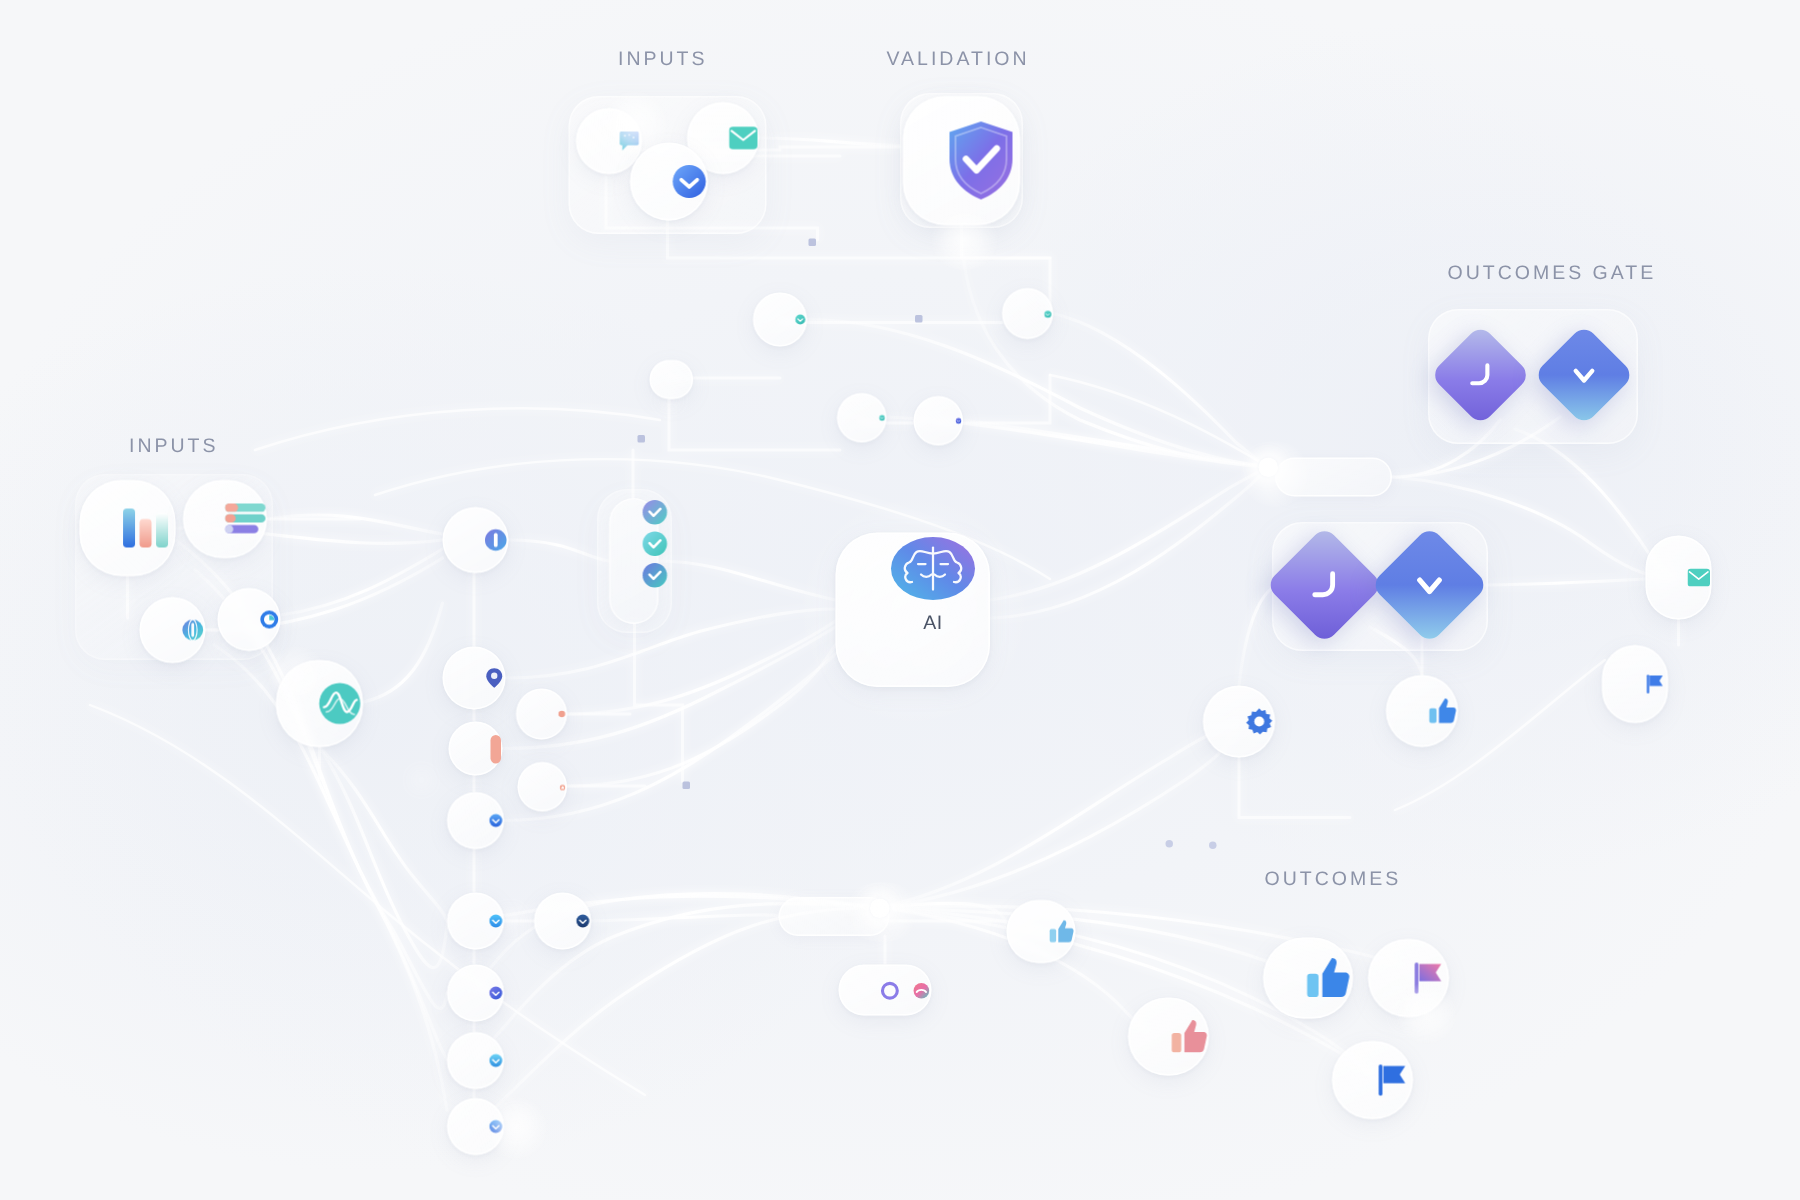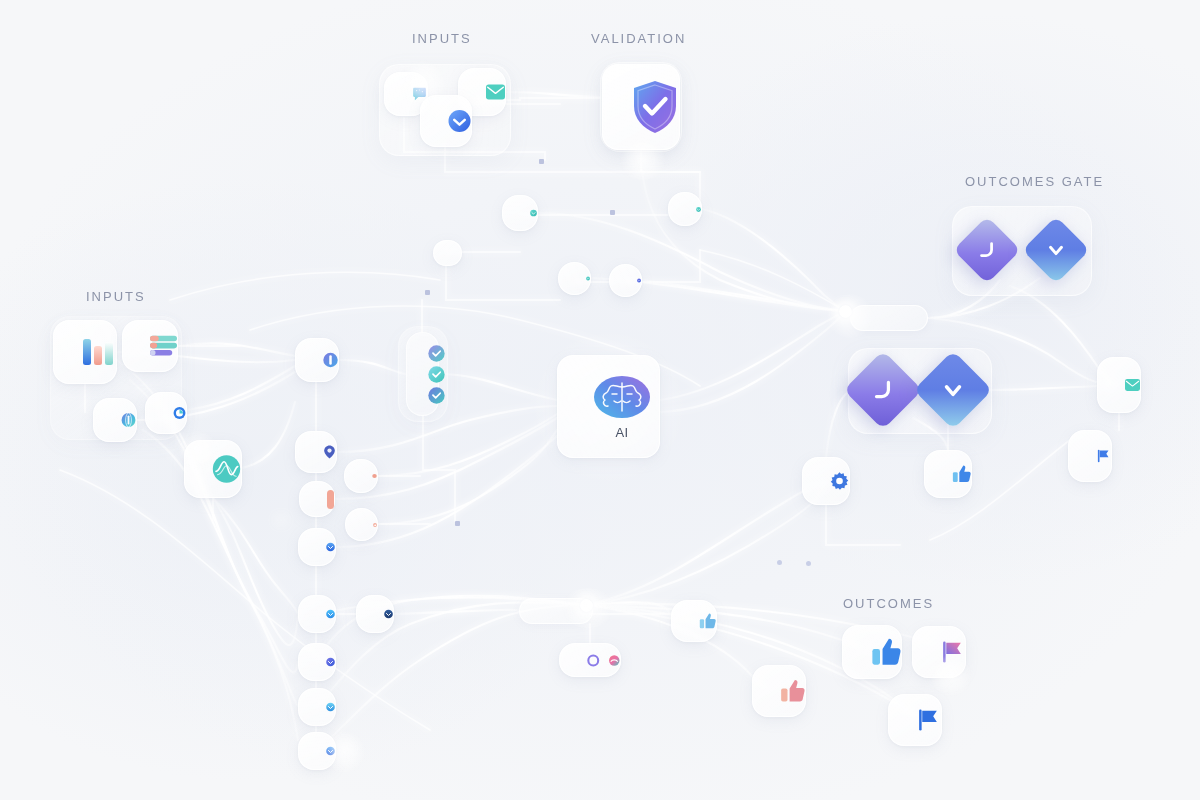--- a/index.html
+++ b/index.html
@@ -37,25 +37,25 @@
     position:absolute;
     border-radius:20px;
     background:linear-gradient(145deg, rgba(255,255,255,.50), rgba(255,255,255,.16));
     border:1px solid rgba(255,255,255,.60);
     box-shadow:0 6px 22px rgba(140,152,180,.07);
   }
 
   
   .node{
     position:absolute;
-    border-radius:16px;
+    border-radius:28px;
     background:linear-gradient(150deg, rgba(255,255,255,.92), rgba(255,255,255,.55));
     border:1px solid rgba(255,255,255,.92);
     box-shadow:0 4px 14px rgba(135,148,178,.10), 0 1px 3px rgba(135,148,178,.08);
-    display:flex; align-items:center; justify-content:center;
+    display:flex; align-items:center; 
     backdrop-filter:blur(2px);
     padding-left:27px;
   }
   .node.soft{
     background:linear-gradient(150deg, rgba(255,255,255,.55), rgba(255,255,255,.26));
     border:1px solid rgba(255,255,255,.66);
     box-shadow:0 3px 10px rgba(135,148,178,.06);
   }
   .node.col{ flex-direction:column; gap:5px; }
   .node.row{ flex-direction:row; gap:10px; }
@@ -252,21 +252,21 @@
   <div class="hull" style="left:600px;top:62px;width:82px;height:90px;"></div>
   <div class="hull" style="left:952px;top:206px;width:140px;height:90px;"></div>
   <div class="hull" style="left:848px;top:348px;width:144px;height:86px;"></div>
   <div class="hull" style="left:50px;top:316px;width:132px;height:124px;opacity:.55;"></div>
   <div class="hull" style="left:398px;top:326px;width:50px;height:96px;opacity:.6;"></div>
 
   <div class="glabel" style="left:86px;top:289px;">INPUTS</div>
   <div class="glabel" style="left:412px;top:31px;">INPUTS</div>
   <div class="glabel" style="left:591px;top:31px;">VALIDATION</div>
   <div class="glabel" style="left:965px;top:174px;">OUTCOMES GATE</div>
-  <div class="glabel" style="left:843px;top:596px;">OUTCOMES</div>
+  <div class="glabel" style="left:843px;top:578px;">OUTCOMES</div>
 
   <div class="pill" style="left:850px;top:305px;width:78px;height:26px;"></div>
   <div class="pill" style="left:519px;top:598px;width:74px;height:26px;"></div>
   <div class="hub" style="left:839px;top:305px;"></div>
   <div class="hub" style="left:580px;top:599px;"></div>
 
   <div class="dot" style="left:539px;top:159px;"></div>
   <div class="dot" style="left:610px;top:210px;"></div>
   <div class="dot" style="left:455px;top:521px;"></div>
   <div class="dot" style="left:425px;top:290px;"></div>

